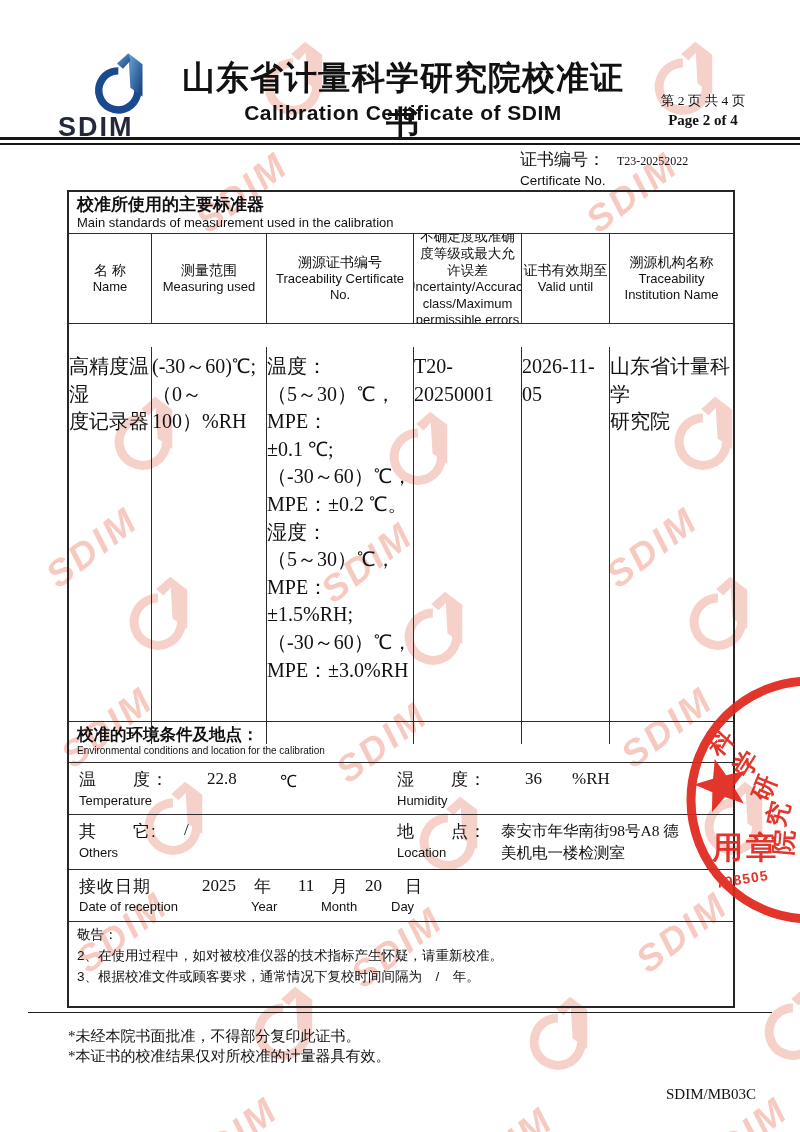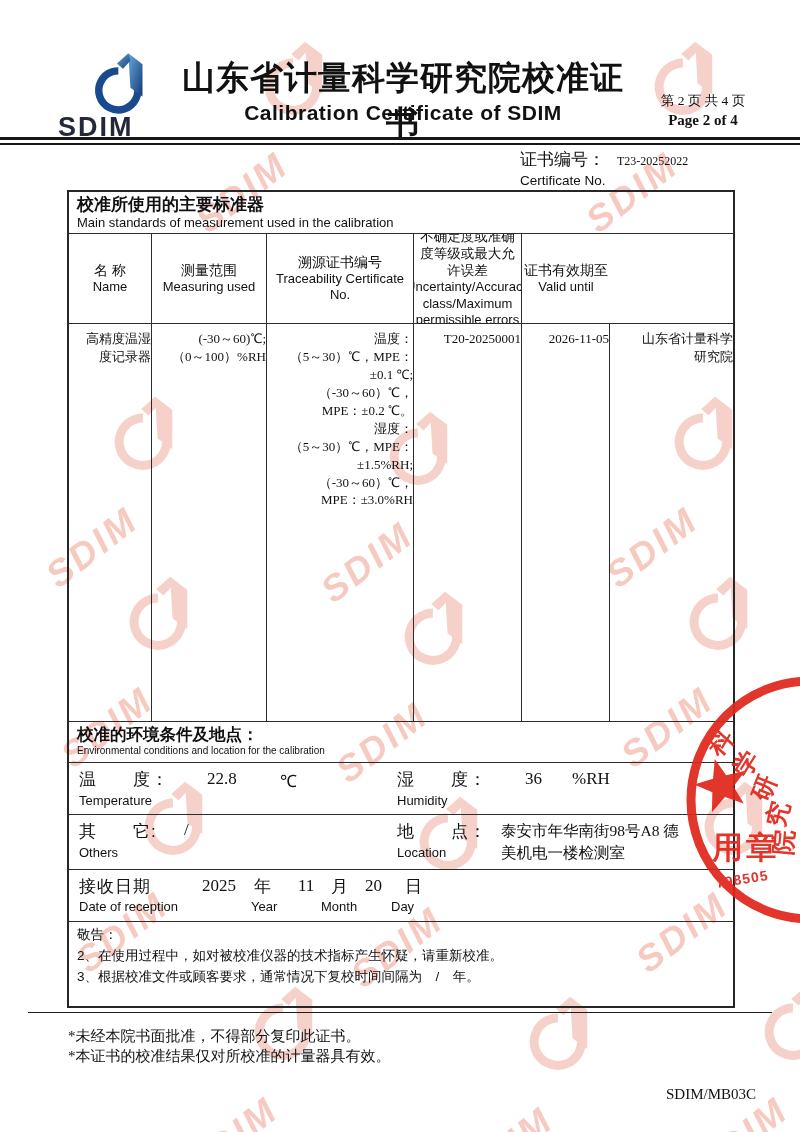--- a/index.html
+++ b/index.html
@@ -43,22 +43,22 @@
   .r-title .cn{font-size:17px;font-weight:600;line-height:1.25;}
   .r-title .en{font-size:13px;line-height:1.2;}
   .r-head{height:90px;display:grid;grid-template-columns:83px 115px 147px 108px 88px 1fr;}
   .r-data{height:398px;display:grid;grid-template-columns:83px 115px 147px 108px 88px 1fr;}
   .cell{box-sizing:border-box;border-right:1.5px solid #2c2c2c;height:100%;overflow:hidden;}
   .cell:last-child{border-right:none;}
   .r-head .cell{display:flex;flex-direction:column;justify-content:center;align-items:center;
                 text-align:center;font-size:14px;line-height:1.25;padding:1px;}
   .r-head .cell .en{font-size:13px;}
   .r-head .c3{font-size:13.5px;}
-  .r-data .cell{padding-top:6px;text-align:right;font-family:"Liberation Serif",serif;
-                font-size:13px;line-height:1.38;white-space:pre-line;}
+  .r-data .cell{padding-top:6px;text-align:left;font-family:"Liberation Serif",serif;
+                font-size:20px;line-height:1.38;white-space:pre-line;margin-top:23px;}
   .r-env{height:41px;padding:2px 8px;}
   .r-env .cn{font-size:16.5px;font-weight:600;line-height:1.25;}
   .r-env .en{font-size:10px;line-height:1.2;}
   .r-cond{height:52px;}
   .r-oth{height:55px;}
   .r-date{height:52px;padding-left:24px;}
   .r-note{height:84px;padding:3px 8px;font-size:13.5px;line-height:1.55;}
   .abs{position:absolute;}
   .lbl-cn{font-size:17px;letter-spacing:1px;}
   .val-song{font-family:"Liberation Serif",serif;font-size:17px;}
@@ -230,20 +230,24 @@
           <div class="cn">溯源证书编号</div>
           <div class="en">Traceability Certificate No.</div>
         </div>
         <div class="cell c3">
           <div class="cn">不确定度或准确度等级或最大允许误差</div>
           <div class="en">Uncertainty/Accuracy class/Maximum permissible errors</div>
         </div>
         <div class="cell">
           <div class="cn">证书有效期至</div>
           <div class="en">Valid until</div>
+        </div>
+        <div class="cell">
+          <div class="cn">溯源机构名称</div>
+          <div class="en">Traceability Institution Name</div>
         </div>
       </div>
 
       <div class="trow r-data">
         <div class="cell">高精度温湿
 度记录器</div>
         <div class="cell">(-30～60)℃;
 （0～100）%RH</div>
         <div class="cell">温度：
 （5～30）℃，MPE：

